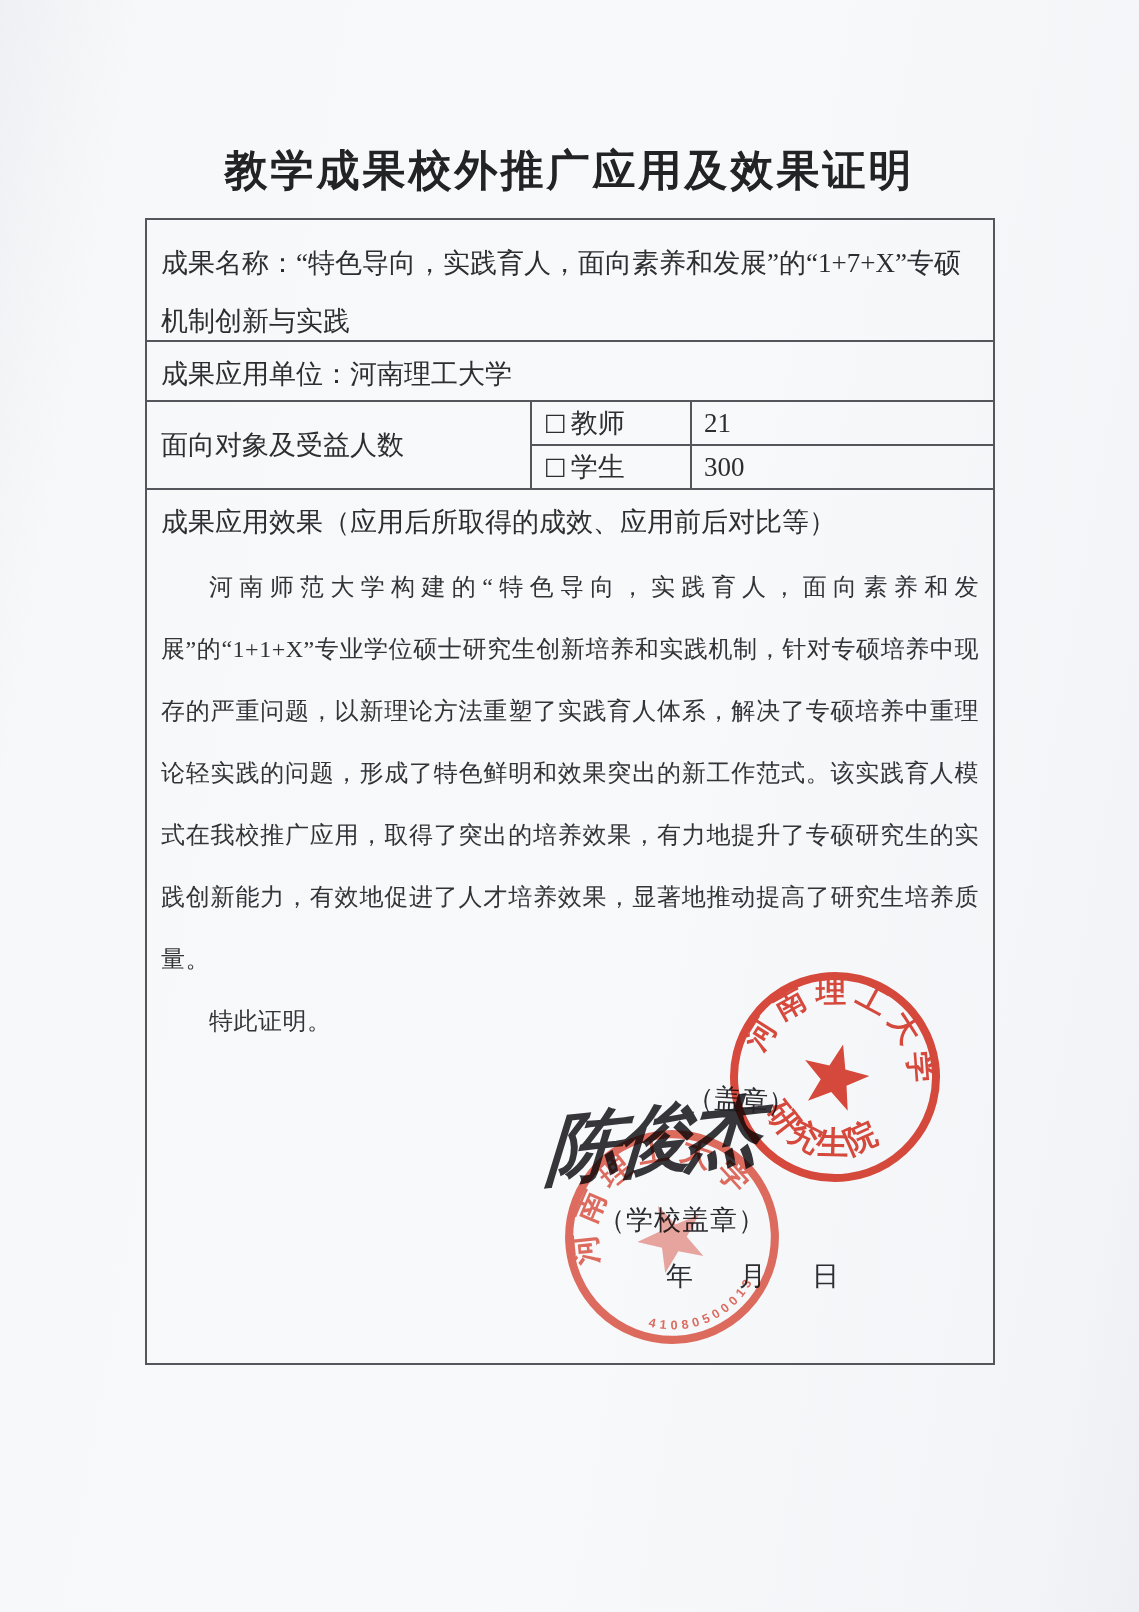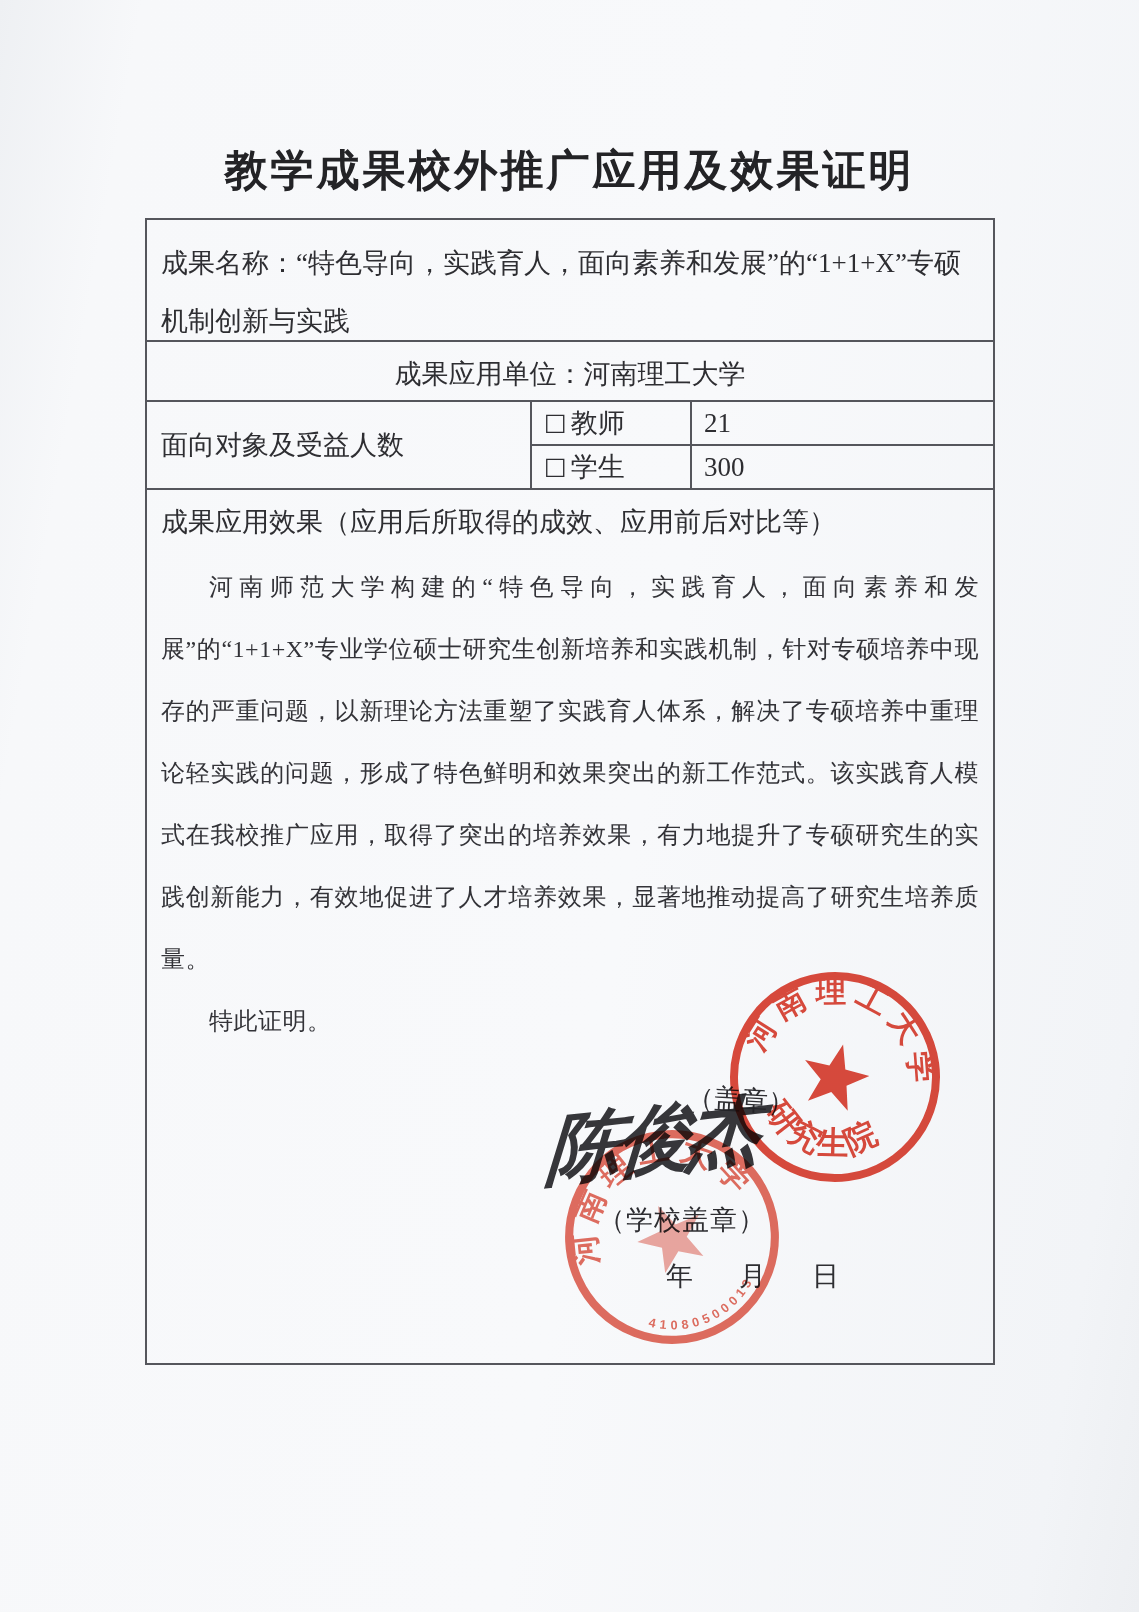--- a/index.html
+++ b/index.html
@@ -13,21 +13,21 @@
     position:absolute; top:142px; left:0; width:100%;
     text-align:center; font-size:43px; font-weight:bold; color:#232326;
     letter-spacing:3px; font-family:"Liberation Sans","DejaVu Sans",sans-serif;
   }
   .form-table {
     position:absolute; left:145px; top:218px; width:850px; height:1147px;
     border:2px solid #55565c;
   }
   .trow { border-bottom:2px solid #55565c; overflow:hidden; }
   .row-name   { height:122px; padding:16px 14px 0 14px; line-height:54px; }
-  .row-unit   { height:60px;  padding:14px 14px 0 14px;text-align:center; }
+  .row-unit   { height:60px;  padding:14px 14px 0 14px; }
   .row-aud    { height:88px; display:grid; grid-template-columns:385px 160px 305px; }
   .row-effect { height:694px; border-bottom:none; padding:10px 14px 0 14px; }
   .cell-label { font-size:27px;font-family:Liberation Serif, serif; }
   .aud-label { display:flex; align-items:center; padding-left:14px; border-right:2px solid #55565c; }
   .aud-mid { border-right:2px solid #55565c; display:flex; flex-direction:column; }
   .aud-count { display:flex; flex-direction:column; }
   .aud-sub { flex:1; display:flex; align-items:center; padding-left:12px; font-size:27px; }
   .aud-mid .aud-sub:first-child, .aud-count .aud-sub:first-child { border-bottom:2px solid #55565c; }
   .checkbox-glyph { font-family:"DejaVu Sans",sans-serif; font-size:24px; margin-right:4px; position:relative; top:-1px; }
   .effect-header { font-size:27px; line-height:44px; }
@@ -53,21 +53,21 @@
 </head>
 <body>
 
 <div class="page">
 
   <div class="doc-title">教学成果校外推广应用及效果证明</div>
 
   <div class="form-table">
 
     <div class="trow row-name">
-      <span class="cell-label">成果名称：</span><span class="cell-label">“特色导向，实践育人，面向素养和发展”的“1+1+X”专硕机制创新与实践</span>
+      <span class="cell-label">成果名称：</span><span class="cell-label">“特色导向，实践育人，面向素养和发展”的“1+7+X”专硕机制创新与实践</span>
     </div>
 
     <div class="trow row-unit">
       <span class="cell-label">成果应用单位：</span><span class="cell-label">河南理工大学</span>
     </div>
 
     <div class="trow row-aud">
       <div class="aud-label cell-label">面向对象及受益人数</div>
       <div class="aud-mid">
         <div class="aud-sub">

